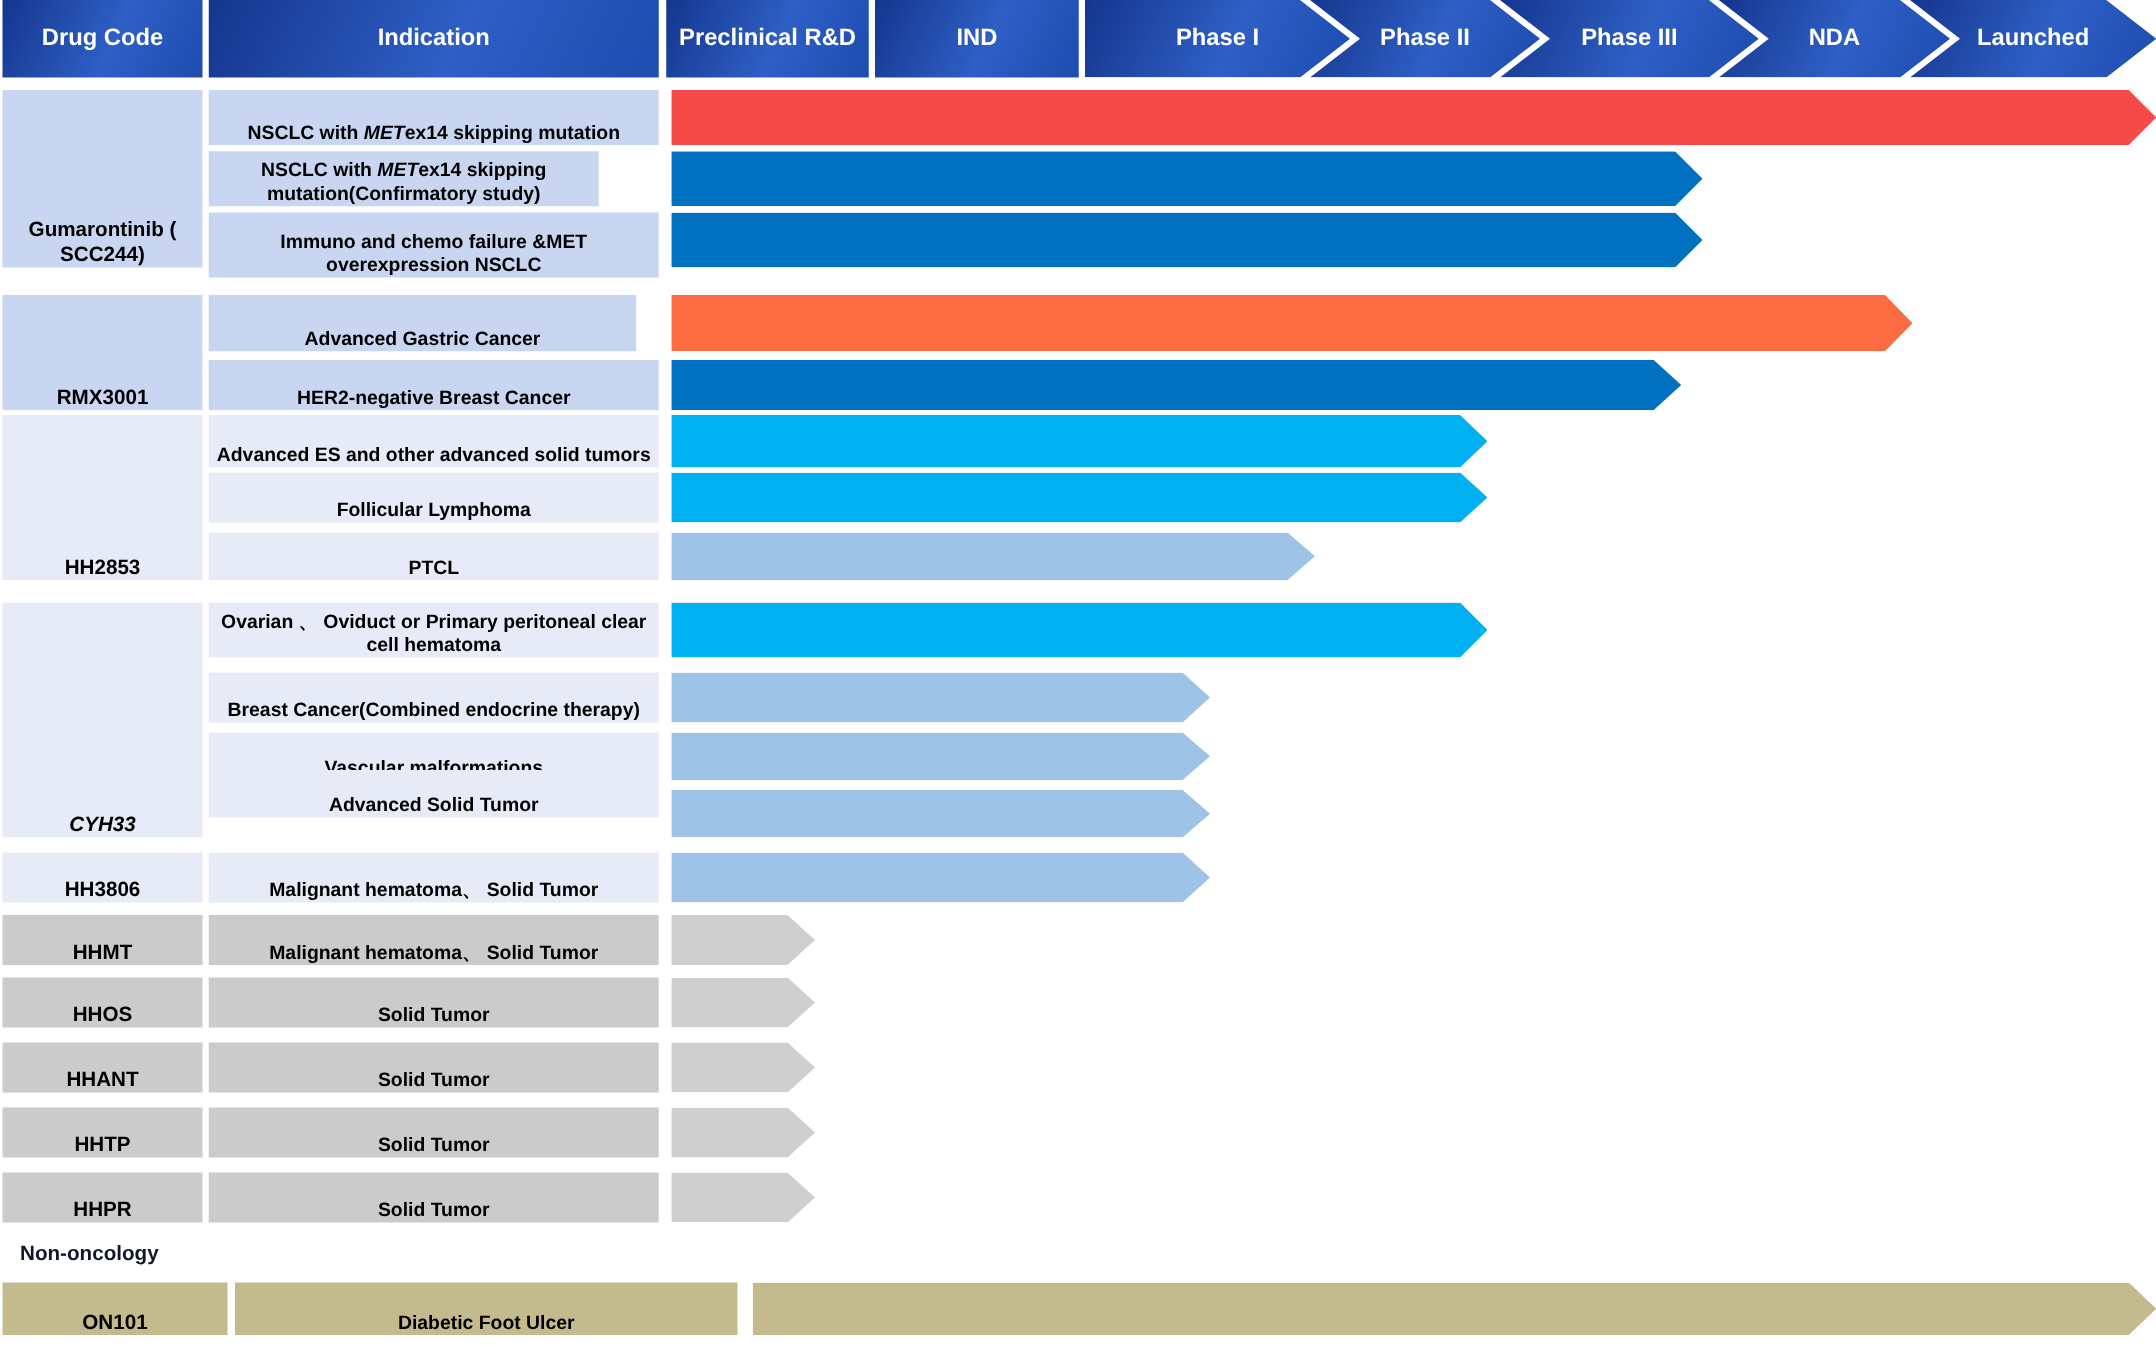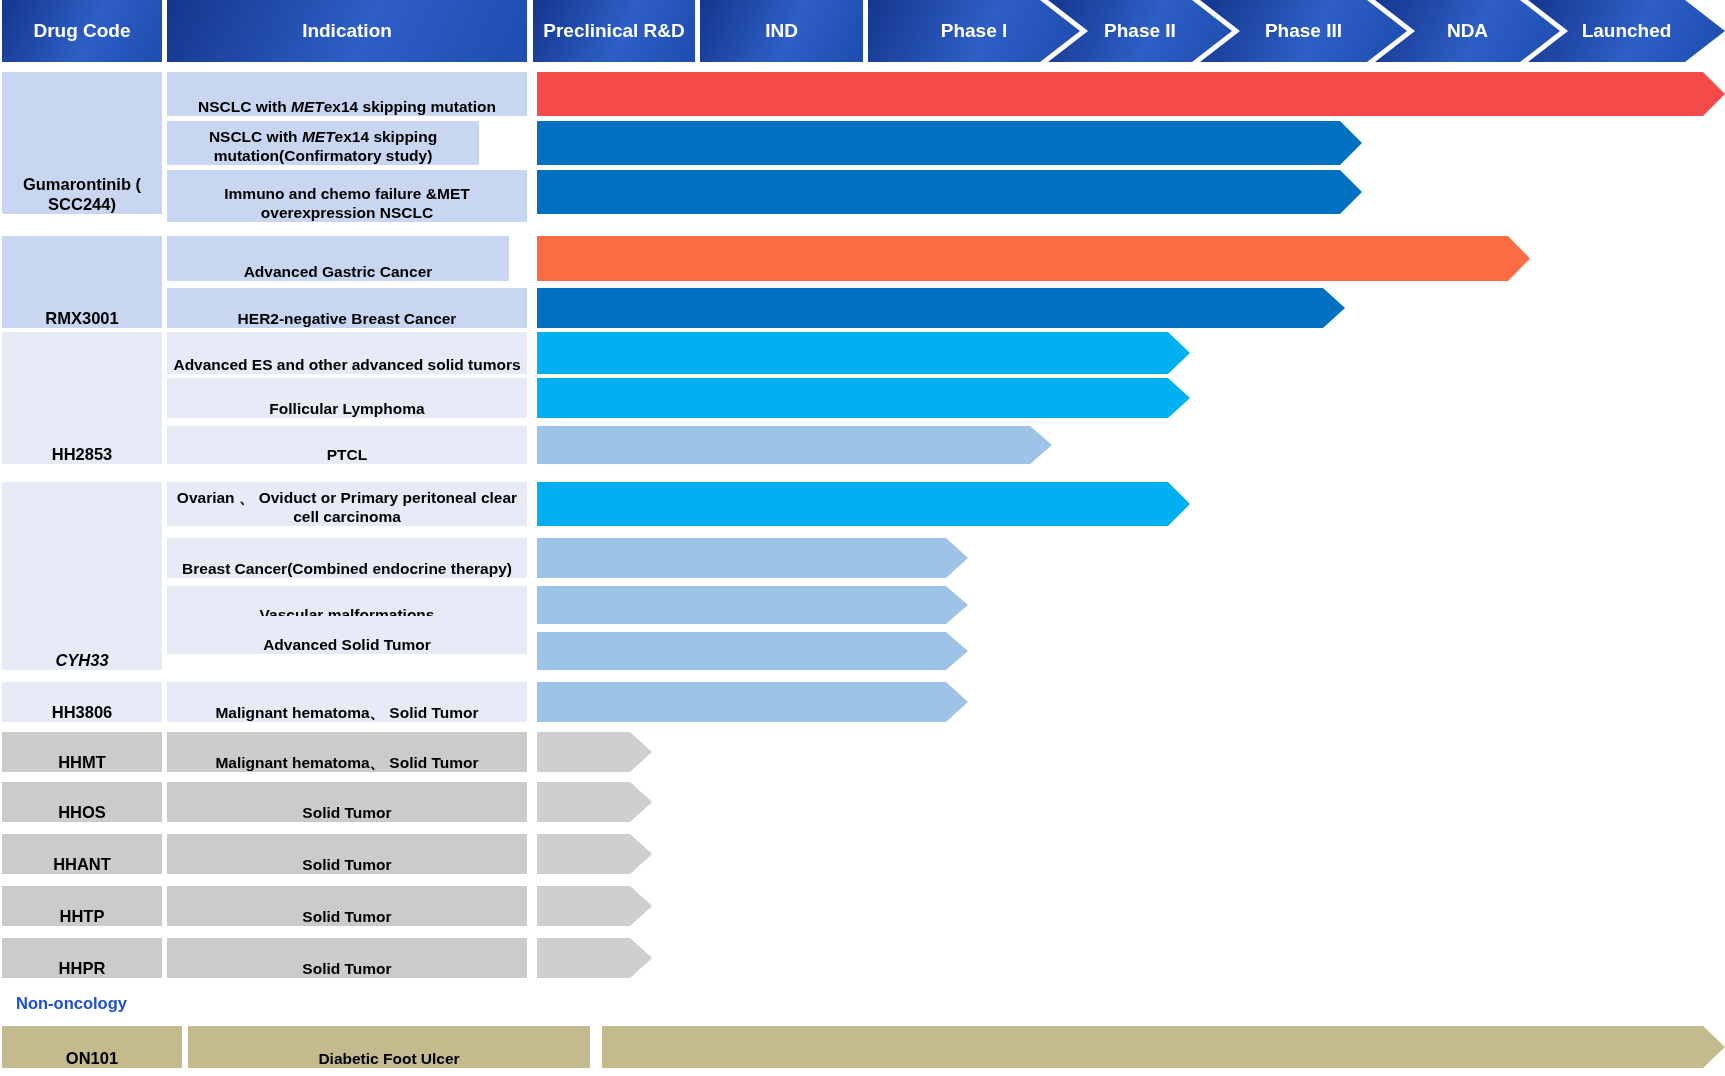--- a/index.html
+++ b/index.html
@@ -14,21 +14,21 @@
   .cell{
     position:absolute;display:flex;align-items:flex-end;justify-content:center;
     text-align:center;color:#000000;font-size:15.5px;line-height:1.18;
     padding:0 4px;box-sizing:border-box;
   }
   .drugcell{font-size:16.5px;}
   .bar{position:absolute;}
   .seg-i{font-style:italic;}
   #non-onc{
     position:absolute;left:16px;top:990px;height:26px;display:flex;align-items:center;
-    color:#1d4ed8;font-size:16.5px;
+    color:#0f172a;font-size:16.5px;
   }
 </style>
 </head>
 <body>
 
 <div id="pipeline">
   <div class="hcell hgrad" style="left: 167px; width: 360px; background: linear-gradient(115deg, rgb(20, 54, 141) 0%, rgb(46, 95, 197) 55%, rgb(30, 76, 176) 100%);">Indication</div>
   <div class="hcell hgrad" style="left: 2px; width: 160px; background: linear-gradient(115deg, rgb(20, 54, 141) 0%, rgb(46, 95, 197) 55%, rgb(30, 76, 176) 100%);">Drug Code</div>
   <div id="phase-header">
       <div class="hcell" style="left: 533px; width: 162px; background: linear-gradient(115deg, rgb(20, 54, 141) 0%, rgb(46, 95, 197) 55%, rgb(30, 76, 176) 100%);">Preclinical R&amp;D</div>
@@ -70,21 +70,21 @@
       <div class="cell" style="left: 167px; width: 360px; top: 378px; height: 40px; background: rgb(231, 235, 248);">
         <div><span>Follicular Lymphoma</span></div>
       </div>
       <div class="bar" style="left: 537px; top: 378px; width: 653px; height: 40px; background: rgb(0, 176, 240); clip-path: polygon(0px 0px, calc(100% - 22px) 0px, 100% 50%, calc(100% - 22px) 100%, 0px 100%);"></div>
       <div class="cell" style="left: 167px; width: 360px; top: 426px; height: 38px; background: rgb(231, 235, 248);">
         <div><span>PTCL</span></div>
       </div>
       <div class="bar" style="left: 537px; top: 426px; width: 515px; height: 38px; background: rgb(157, 195, 230); clip-path: polygon(0px 0px, calc(100% - 22px) 0px, 100% 50%, calc(100% - 22px) 100%, 0px 100%);"></div>
       <div class="cell drugcell" style="left: 2px; width: 160px; top: 482px; height: 188px; background: rgb(231, 235, 248); font-style: italic;">CYH33</div>
       <div class="cell" style="left: 167px; width: 360px; top: 482px; height: 44px; background: rgb(231, 235, 248);">
-        <div><span>Ovarian 、 Oviduct or Primary peritoneal clear cell carcinoma</span></div>
+        <div><span>Ovarian 、 Oviduct or Primary peritoneal clear cell hematoma</span></div>
       </div>
       <div class="bar" style="left: 537px; top: 482px; width: 653px; height: 44px; background: rgb(0, 176, 240); clip-path: polygon(0px 0px, calc(100% - 22px) 0px, 100% 50%, calc(100% - 22px) 100%, 0px 100%);"></div>
       <div class="cell" style="left: 167px; width: 360px; top: 538px; height: 40px; background: rgb(231, 235, 248);">
         <div><span>Breast Cancer(Combined endocrine therapy)</span></div>
       </div>
       <div class="bar" style="left: 537px; top: 538px; width: 431px; height: 40px; background: rgb(157, 195, 230); clip-path: polygon(0px 0px, calc(100% - 22px) 0px, 100% 50%, calc(100% - 22px) 100%, 0px 100%);"></div>
       <div class="cell" style="left: 167px; width: 360px; top: 586px; height: 38px; background: rgb(231, 235, 248);">
         <div><span>Vascular malformations</span></div>
       </div>
       <div class="bar" style="left: 537px; top: 586px; width: 431px; height: 38px; background: rgb(157, 195, 230); clip-path: polygon(0px 0px, calc(100% - 22px) 0px, 100% 50%, calc(100% - 22px) 100%, 0px 100%);"></div>

